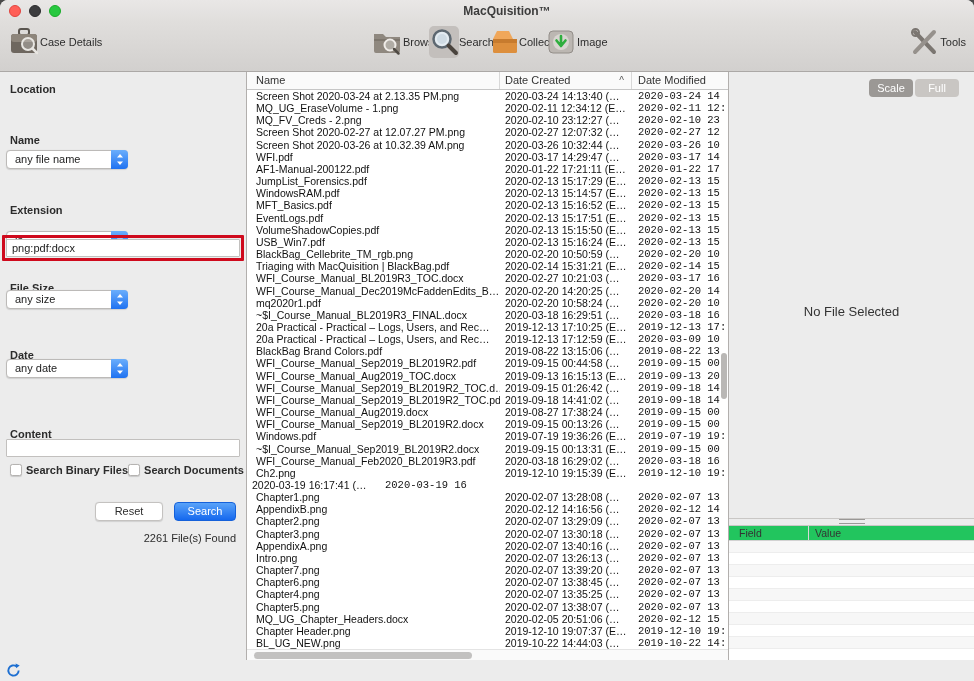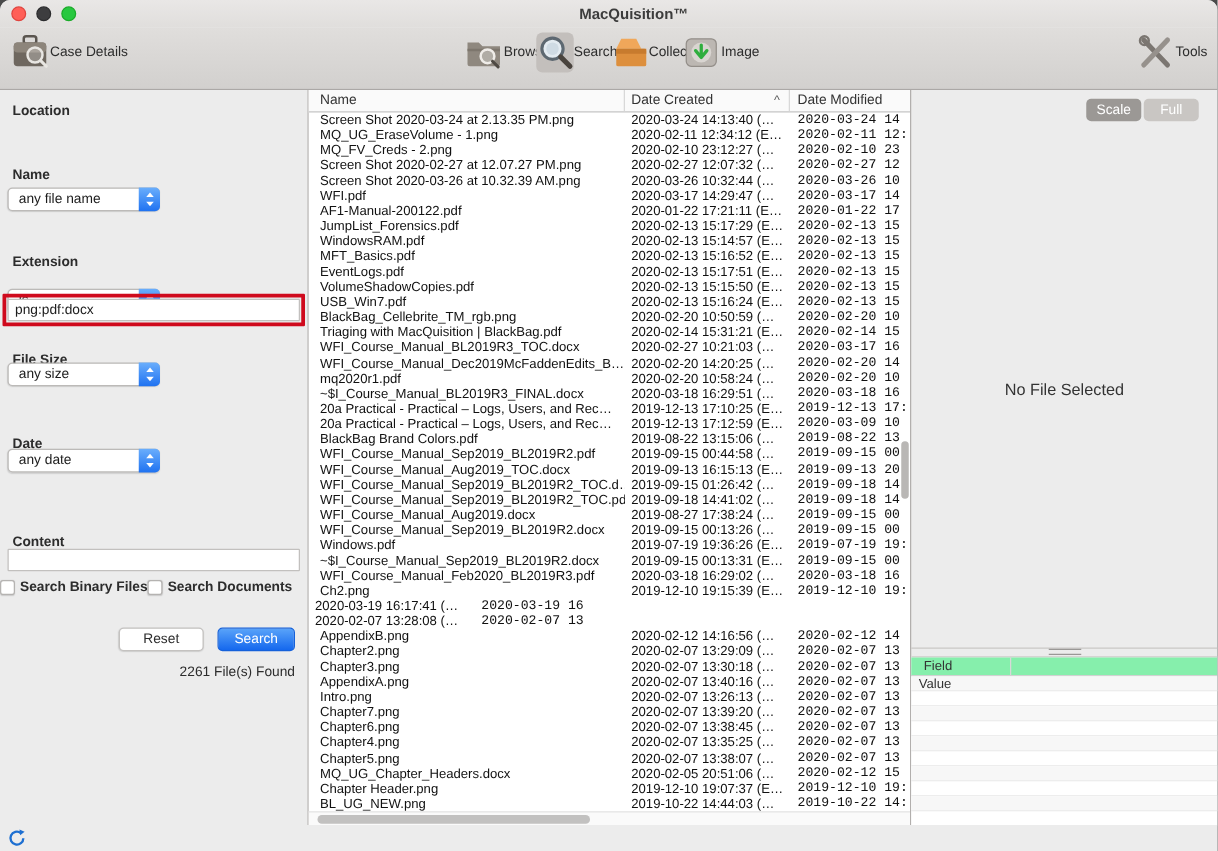--- a/index.html
+++ b/index.html
@@ -37,21 +37,21 @@
   
   .s-label { position:absolute; left:10px; font-size:11px; font-weight:bold; color:#2c2c2c; }
   .popup { position:absolute; height:19px; background:#fff; border:1px solid #bcbab8; border-radius:4px;
     font-size:11px; color:#1c1c1c; line-height:17px; padding-left:8px; box-shadow:0 .5px 1px rgba(0,0,0,.12); cursor:default; }
   .popup-text { display:block; overflow:hidden; white-space:nowrap; padding-right:20px; }
   .popup-arrows { position:absolute; right:-1px; top:-1px; width:17px; height:19px; border-radius:0 4px 4px 0;
     background:linear-gradient(#6aaefc,#1f72f1); display:flex; align-items:center; justify-content:center; }
   .textfield { position:absolute; height:18px; background:#fff; border:1px solid #c2c0be; border-radius:1px;
     font-size:11px; color:#1c1c1c; padding:0 5px; font-family:"Liberation Sans","DejaVu Sans",sans-serif; }
   .annotation { position:absolute; border:3px solid #cf0a1d; border-radius:1px; pointer-events:none; }
-  .cb-row { position:absolute; left:0; display:flex; }
+  .cb-row { position:absolute; left:10px; display:flex; }
   .cb { display:flex; align-items:center; gap:4px; font-size:11px; font-weight:bold; color:#2c2c2c; }
   .cb-box { width:12px; height:12px; background:#fff; border:1px solid #b5b3b1; border-radius:2.5px; box-shadow:0 .5px 1px rgba(0,0,0,.15); }
   .btn { position:absolute; height:19px; border-radius:4px; font-size:11px; line-height:17px; text-align:center; cursor:default; }
   .btn.plain { background:#fff; border:1px solid #c4c2c0; color:#2c2c2c; box-shadow:0 .5px 1px rgba(0,0,0,.12); }
   .btn.primary { background:linear-gradient(#59a3f9,#1568ee); border:1px solid #1561da; color:#fff; }
   .results { position:absolute; right:10px; font-size:11px; color:#2c2c2c; }
 
   
   .thead { position:absolute; top:0; left:0; right:0; height:18px; background:#fafafa; border-bottom:1px solid #c6c6c6; display:flex; font-size:11px; color:#333; }
   .th { line-height:17px; padding-left:9px; position:relative; border-right:1px solid #d8d8d8; overflow:hidden; white-space:nowrap; }
@@ -72,21 +72,21 @@
   
   .scale-group { position:absolute; top:7px; right:15px; display:flex; gap:2px; }
   .scale-btn { width:44px; height:18px; border:none; border-radius:4px; font-size:11px; color:#fff;
     font-family:"Liberation Sans","DejaVu Sans",sans-serif; cursor:default; }
   .scale-btn.active { background:#9b9895; }
   .scale-btn.inactive { background:#c9c6c3; }
   .placeholder { position:absolute; top:232px; left:0; right:0; text-align:center; font-size:13px; color:#333; }
   .splitter { position:absolute; top:446px; left:0; right:0; height:7px; border-top:1px solid #c9c7c5; display:flex; justify-content:center; align-items:center; }
   .grip { width:26px; height:5px; border-top:1px solid #9a9896; border-bottom:1px solid #9a9896; margin-top:-2px; }
   .details { position:absolute; top:453px; left:0; right:0; bottom:0; background:#fff; border-top:1px solid #c9c7c5; }
-  .dhead { height:15px; background:#86efac; border-bottom:1px solid #d2d2d2; display:flex; font-size:10.5px; color:#333;flex-direction:column; }
+  .dhead { height:15px; background:#22c55e; border-bottom:1px solid #d2d2d2; display:flex; font-size:10.5px; color:#333; }
   .dh.field { width:80px; padding-left:10px; border-right:1px solid #d8d8d8; line-height:14px; }
   .dh.value { flex:1; padding-left:6px; line-height:14px; }
   .drow { height:12px; border-bottom:1px solid #ededed; }
   .drow:nth-child(odd) { background:#f7f7f7; }
 
   
   .bottombar { position:absolute; left:0; bottom:0; width:974px; height:21px; background:#ececec; }
   .refresh { position:absolute; left:6px; top:3px; width:15px; height:15px; }
 </style>
 </head>
@@ -458,20 +458,21 @@
             <div class="td c-created">2019-12-10 19:15:39 (E…</div>
             <div class="td c-modified">2019-12-10 19:</div>
           </div>
 
           <div class="tr">
             <div class="td c-created">2020-03-19 16:17:41 (…</div>
             <div class="td c-modified">2020-03-19 16</div>
           </div>
 
           <div class="tr">
+            <div class="td c-name">Chapter1.png</div>
             <div class="td c-created">2020-02-07 13:28:08 (…</div>
             <div class="td c-modified">2020-02-07 13</div>
           </div>
 
           <div class="tr">
             <div class="td c-name">AppendixB.png</div>
             <div class="td c-created">2020-02-12 14:16:56 (…</div>
             <div class="td c-modified">2020-02-12 14</div>
           </div>
 

